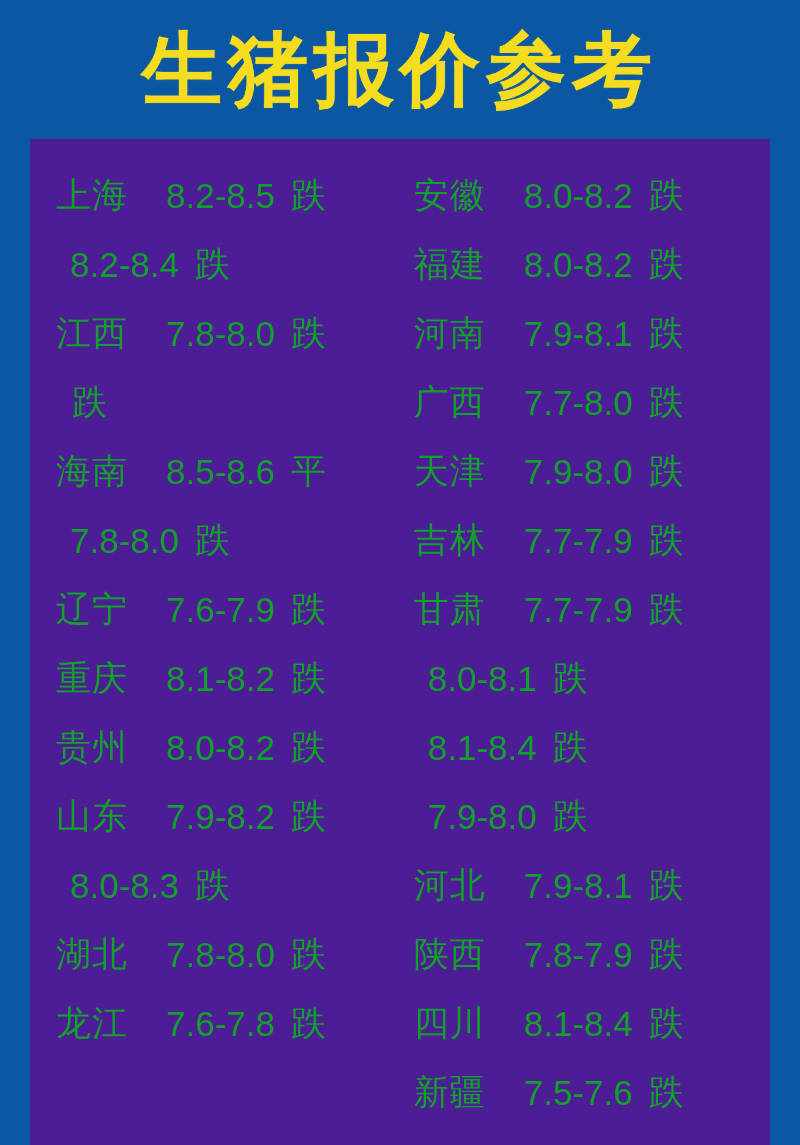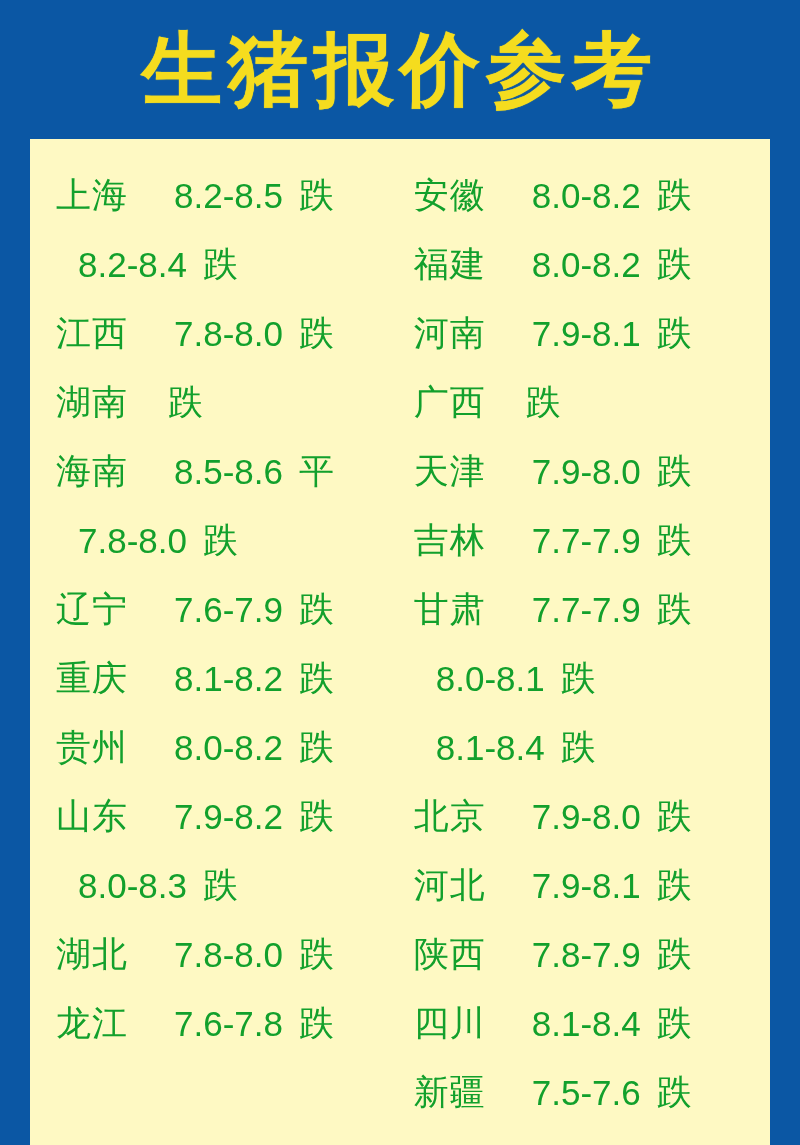--- a/index.html
+++ b/index.html
@@ -36,21 +36,21 @@
     font-weight: bold;
     color: #f5dc1e;
     letter-spacing: 6px;
     line-height: 1;
     text-shadow: 0 0 1px #f5dc1e;
     white-space: nowrap;
   }
   .board {
     width: 740px;
     height: 1044px;
-    background: #fef9c3;
+    background: #4c1d95;
     box-sizing: border-box;
     padding: 22px 26px 18px 26px;
     display: flex;
     flex-direction: row;
     justify-content: space-between;
   }
   .column {
     width: 48%;
     display: flex;
     flex-direction: column;
@@ -69,21 +69,21 @@
     color: #12a02c;
     font-weight: 500;
     letter-spacing: 1px;
     min-width: 96px;
   }
   .price {
     font-family: "Liberation Sans", "DejaVu Sans", sans-serif;
     font-size: 35px;
     color: #12a02c;
     font-weight: 500;
-    margin-left: 22px;
+    margin-left: 14px;
     letter-spacing: 0px;
   }
   .trend {
     font-family: "DejaVu Sans", "Liberation Sans", sans-serif;
     font-size: 35px;
     color: #12a02c;
     font-weight: 500;
     margin-left: 16px;
   }
 </style>
@@ -104,21 +104,20 @@
       <div class="price-row">
         <span class="price">8.2-8.4</span>
         <span class="trend">跌</span>
       </div>
       <div class="price-row">
         <span class="region">江西</span>
         <span class="price">7.8-8.0</span>
         <span class="trend">跌</span>
       </div>
       <div class="price-row">
-        <span class="region">湖南</span>
         <span class="trend">跌</span>
       </div>
       <div class="price-row">
         <span class="region">海南</span>
         <span class="price">8.5-8.6</span>
         <span class="trend">平</span>
       </div>
       <div class="price-row">
         <span class="price">7.8-8.0</span>
         <span class="trend">跌</span>
@@ -169,20 +168,21 @@
         <span class="price">8.0-8.2</span>
         <span class="trend">跌</span>
       </div>
       <div class="price-row">
         <span class="region">河南</span>
         <span class="price">7.9-8.1</span>
         <span class="trend">跌</span>
       </div>
       <div class="price-row">
         <span class="region">广西</span>
+        <span class="price">7.7-8.0</span>
         <span class="trend">跌</span>
       </div>
       <div class="price-row">
         <span class="region">天津</span>
         <span class="price">7.9-8.0</span>
         <span class="trend">跌</span>
       </div>
       <div class="price-row">
         <span class="region">吉林</span>
         <span class="price">7.7-7.9</span>
@@ -195,21 +195,20 @@
       </div>
       <div class="price-row">
         <span class="price">8.0-8.1</span>
         <span class="trend">跌</span>
       </div>
       <div class="price-row">
         <span class="price">8.1-8.4</span>
         <span class="trend">跌</span>
       </div>
       <div class="price-row">
-        <span class="region">北京</span>
         <span class="price">7.9-8.0</span>
         <span class="trend">跌</span>
       </div>
       <div class="price-row">
         <span class="region">河北</span>
         <span class="price">7.9-8.1</span>
         <span class="trend">跌</span>
       </div>
       <div class="price-row">
         <span class="region">陕西</span>

